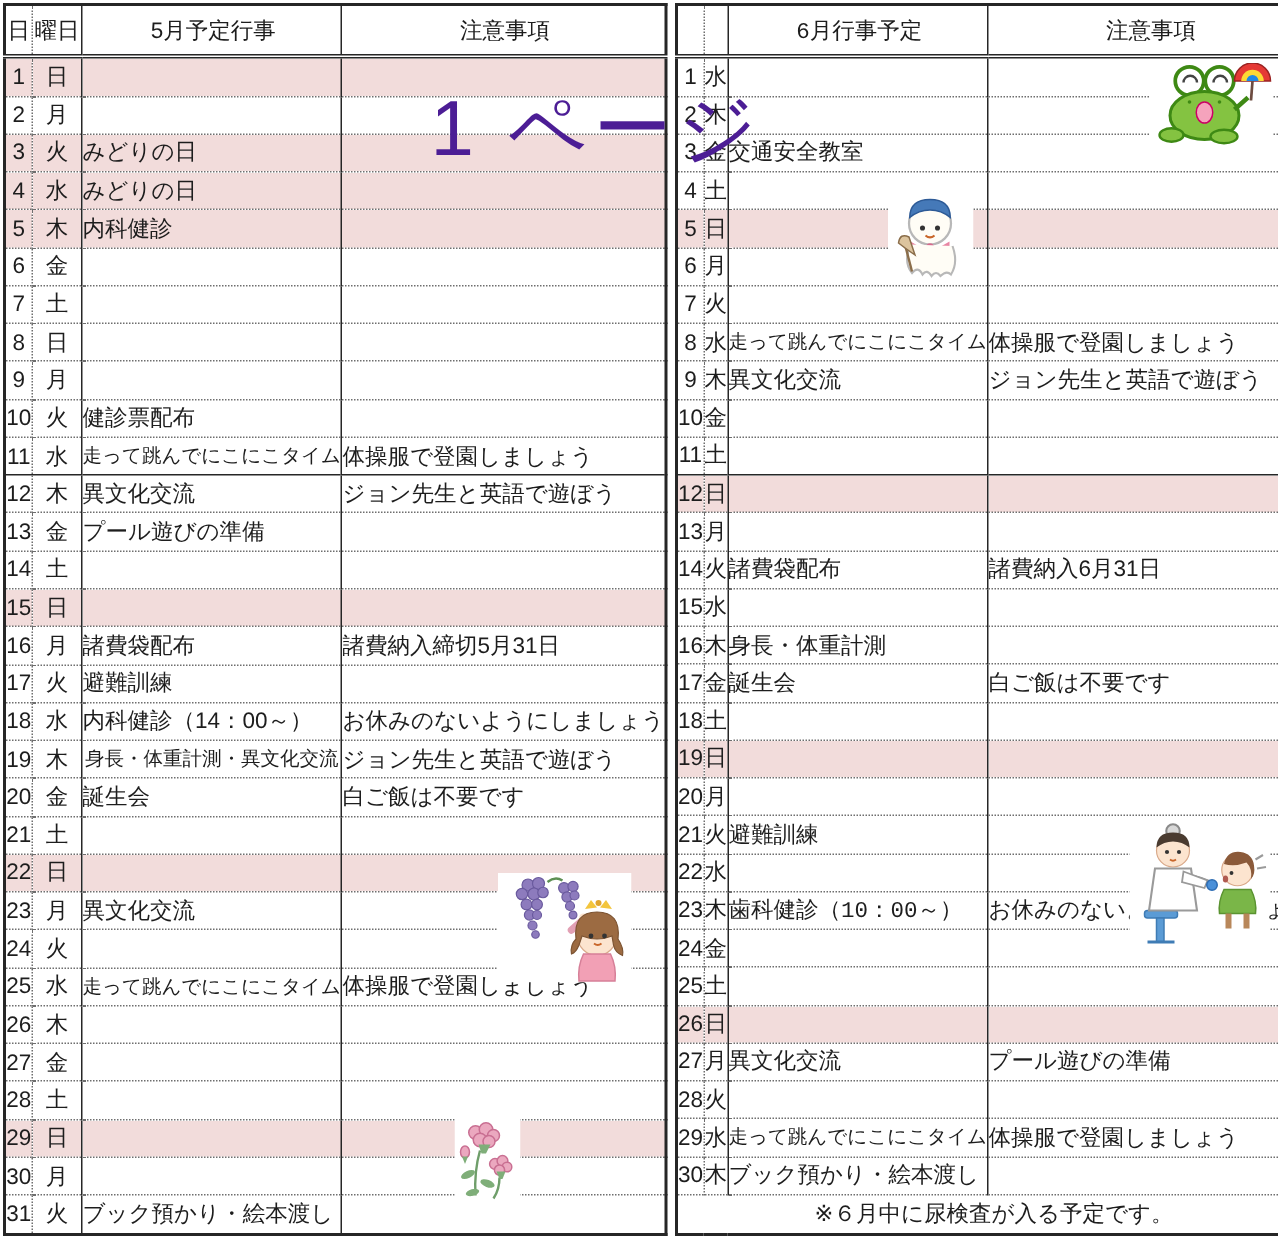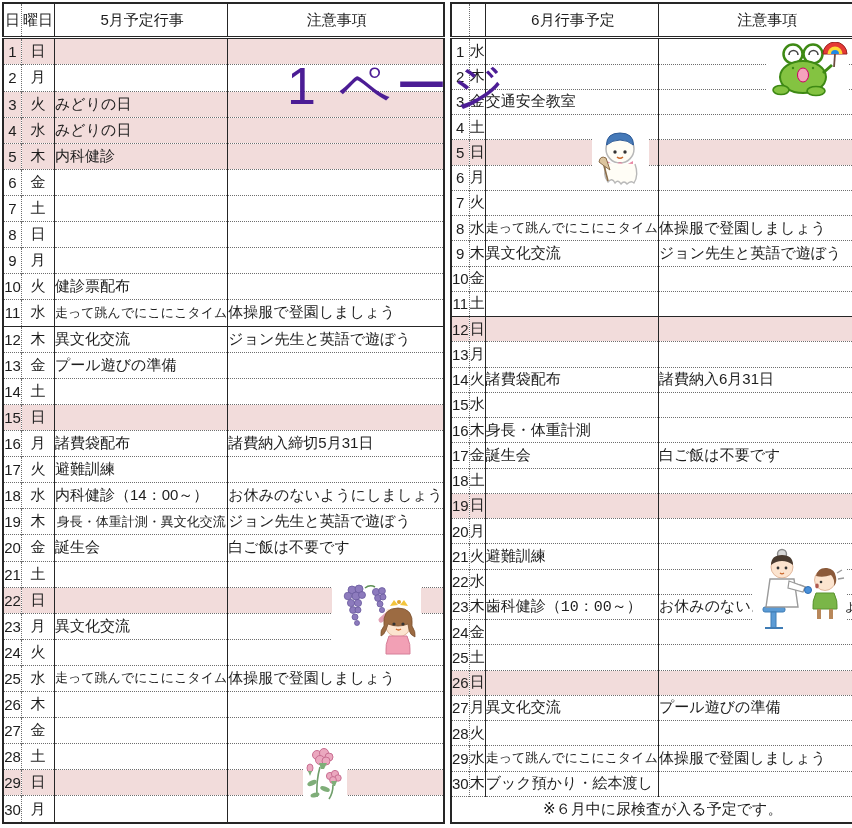--- a/index.html
+++ b/index.html
@@ -236,20 +236,26 @@
         <td class="c-wd">日</td>
         <td class="c-ev"></td>
         <td class="c-nt"></td>
       </tr>
         <tr>
         <td class="c-day">30</td>
         <td class="c-wd">月</td>
         <td class="c-ev"></td>
         <td class="c-nt"></td>
       </tr>
+        <tr>
+        <td class="c-day">31</td>
+        <td class="c-wd">火</td>
+        <td class="c-ev">ブック預かり・絵本渡し</td>
+        <td class="c-nt"></td>
+      </tr>
     </tbody>
   </table>
 
   <table class="cal" id="june-table">
     <thead>
       <tr>
         <th class="c-day"></th>
         <th class="c-wd"></th>
         <th class="c-ev">6月行事予定</th>
         <th class="c-nt">注意事項</th>

